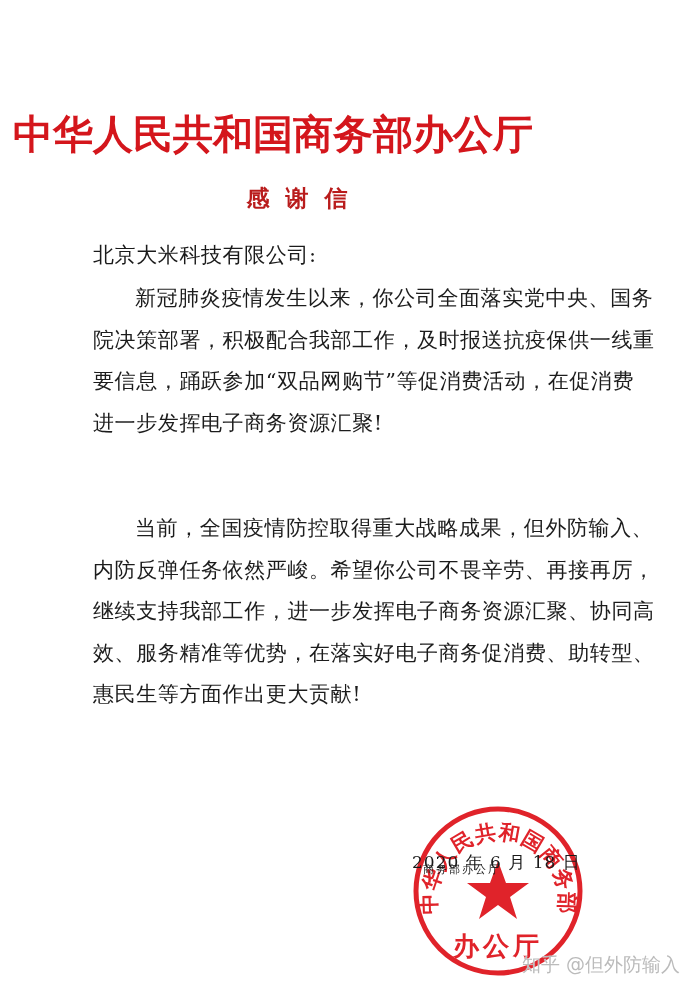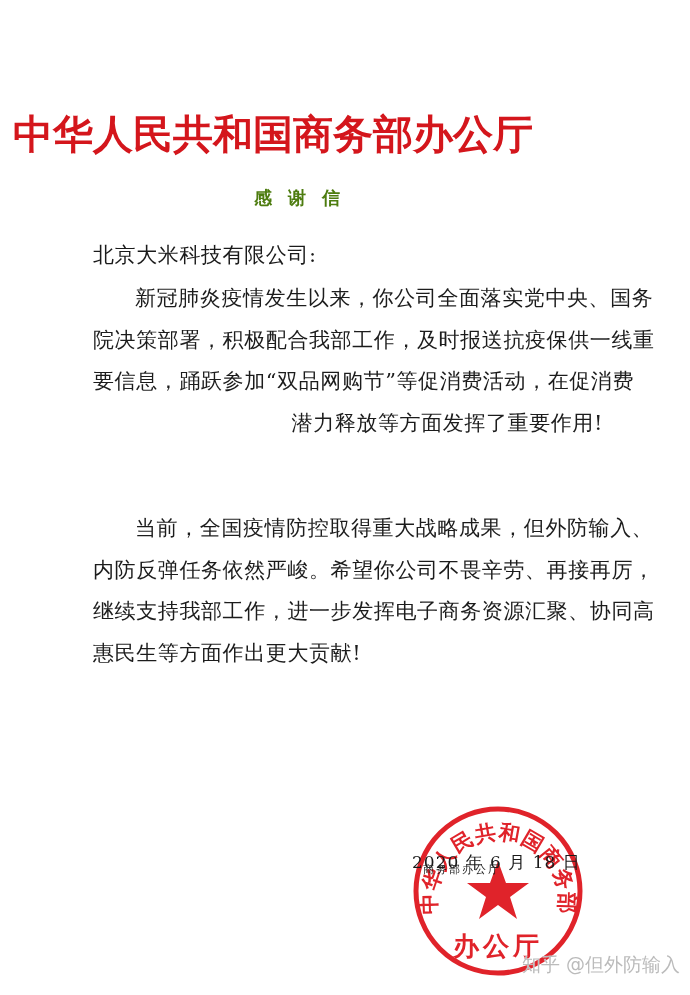--- a/index.html
+++ b/index.html
@@ -7,31 +7,31 @@
     width: 690px; height: 995px; background: #ffffff; position: relative; overflow: hidden;
     font-family: "DejaVu Serif", "Liberation Serif", serif; color: #1a1a1a;
   }
   .header-title {
     position: absolute; top: 108px; left: 0; width: 546px; text-align: center;
     font-size: 40px; font-weight: bold; color: #d4161c; letter-spacing: 0px; line-height: 52px;
     font-family: "DejaVu Serif", "Liberation Serif", serif;
   }
   .subtitle {
     position: absolute; top: 180px; left: 0; width: 610px; text-align: center;
-    font-size: 18px; font-weight: bold; letter-spacing: 16px; line-height: 36px; color: #4d7c0f;
+    font-size: 23px; font-weight: bold; letter-spacing: 16px; line-height: 36px; color: #b91c1c;
     font-family: "DejaVu Sans", "Liberation Sans", sans-serif;
   }
   .body-text {
     position: absolute; left: 93px; width: 510px; font-size: 21px; line-height: 41.5px; color: #1c1c1c;
     letter-spacing: 0.6px;
   }
   .line { white-space: nowrap; display: block; }
   .indent { padding-left: 42px; }
   .salutation { position: absolute; top: 240px; left: 93px; font-size: 21px; line-height: 30px; letter-spacing: 0.6px; white-space: nowrap; }
-  .p1 { top: 278px; text-align: right; }
+  .p1 { top: 278px; }
   .p2 { top: 508px; }
   .seal {
     position: absolute; left: 412px; top: 805px; width: 172px; height: 172px;
   }
   .sign {
     position: absolute; left: 423px; top: 862px; font-size: 11px; letter-spacing: 2px; white-space: nowrap; color: #1a1a1a;
   }
   .date {
     position: absolute; left: 412px; top: 851px; font-size: 17px; letter-spacing: 1px; white-space: nowrap; color: #1a1a1a;
   }
@@ -46,27 +46,28 @@
 
 <div class="header-title">中华人民共和国商务部办公厅</div>
 <div class="subtitle">感谢信</div>
 
 <div class="salutation">北京大米科技有限公司:</div>
 
 <div class="body-text p1">
   <span class="line indent">新冠肺炎疫情发生以来，你公司全面落实党中央、国务</span>
   <span class="line">院决策部署，积极配合我部工作，及时报送抗疫保供一线重</span>
   <span class="line">要信息，踊跃参加“双品网购节”等促消费活动，在促消费</span>
-  <span class="line">潜力释放等方面发挥了重要作用!</span>
+  <span class="line">进一步发挥电子商务资源汇聚!</span>
 </div>
 
 <div class="body-text p2">
   <span class="line indent">当前，全国疫情防控取得重大战略成果，但外防输入、</span>
   <span class="line">内防反弹任务依然严峻。希望你公司不畏辛劳、再接再厉，</span>
   <span class="line">继续支持我部工作，进一步发挥电子商务资源汇聚、协同高</span>
+  <span class="line">效、服务精准等优势，在落实好电子商务促消费、助转型、</span>
   <span class="line">惠民生等方面作出更大贡献!</span>
 </div>
 
 <svg class="seal" viewBox="0 0 172 172">
   <defs>
     <path id="sealArc" d="M 26 112 A 62 62 0 1 1 146 112" fill="none"></path>
   </defs>
   <circle cx="86" cy="86" r="82" fill="none" stroke="#e0232a" stroke-width="5"></circle>
   <text font-size="21" font-weight="bold" fill="#e0232a" font-family="DejaVu Serif, serif" letter-spacing="1">
     <textPath href="#sealArc" startOffset="50%" text-anchor="middle">中华人民共和国商务部</textPath>

